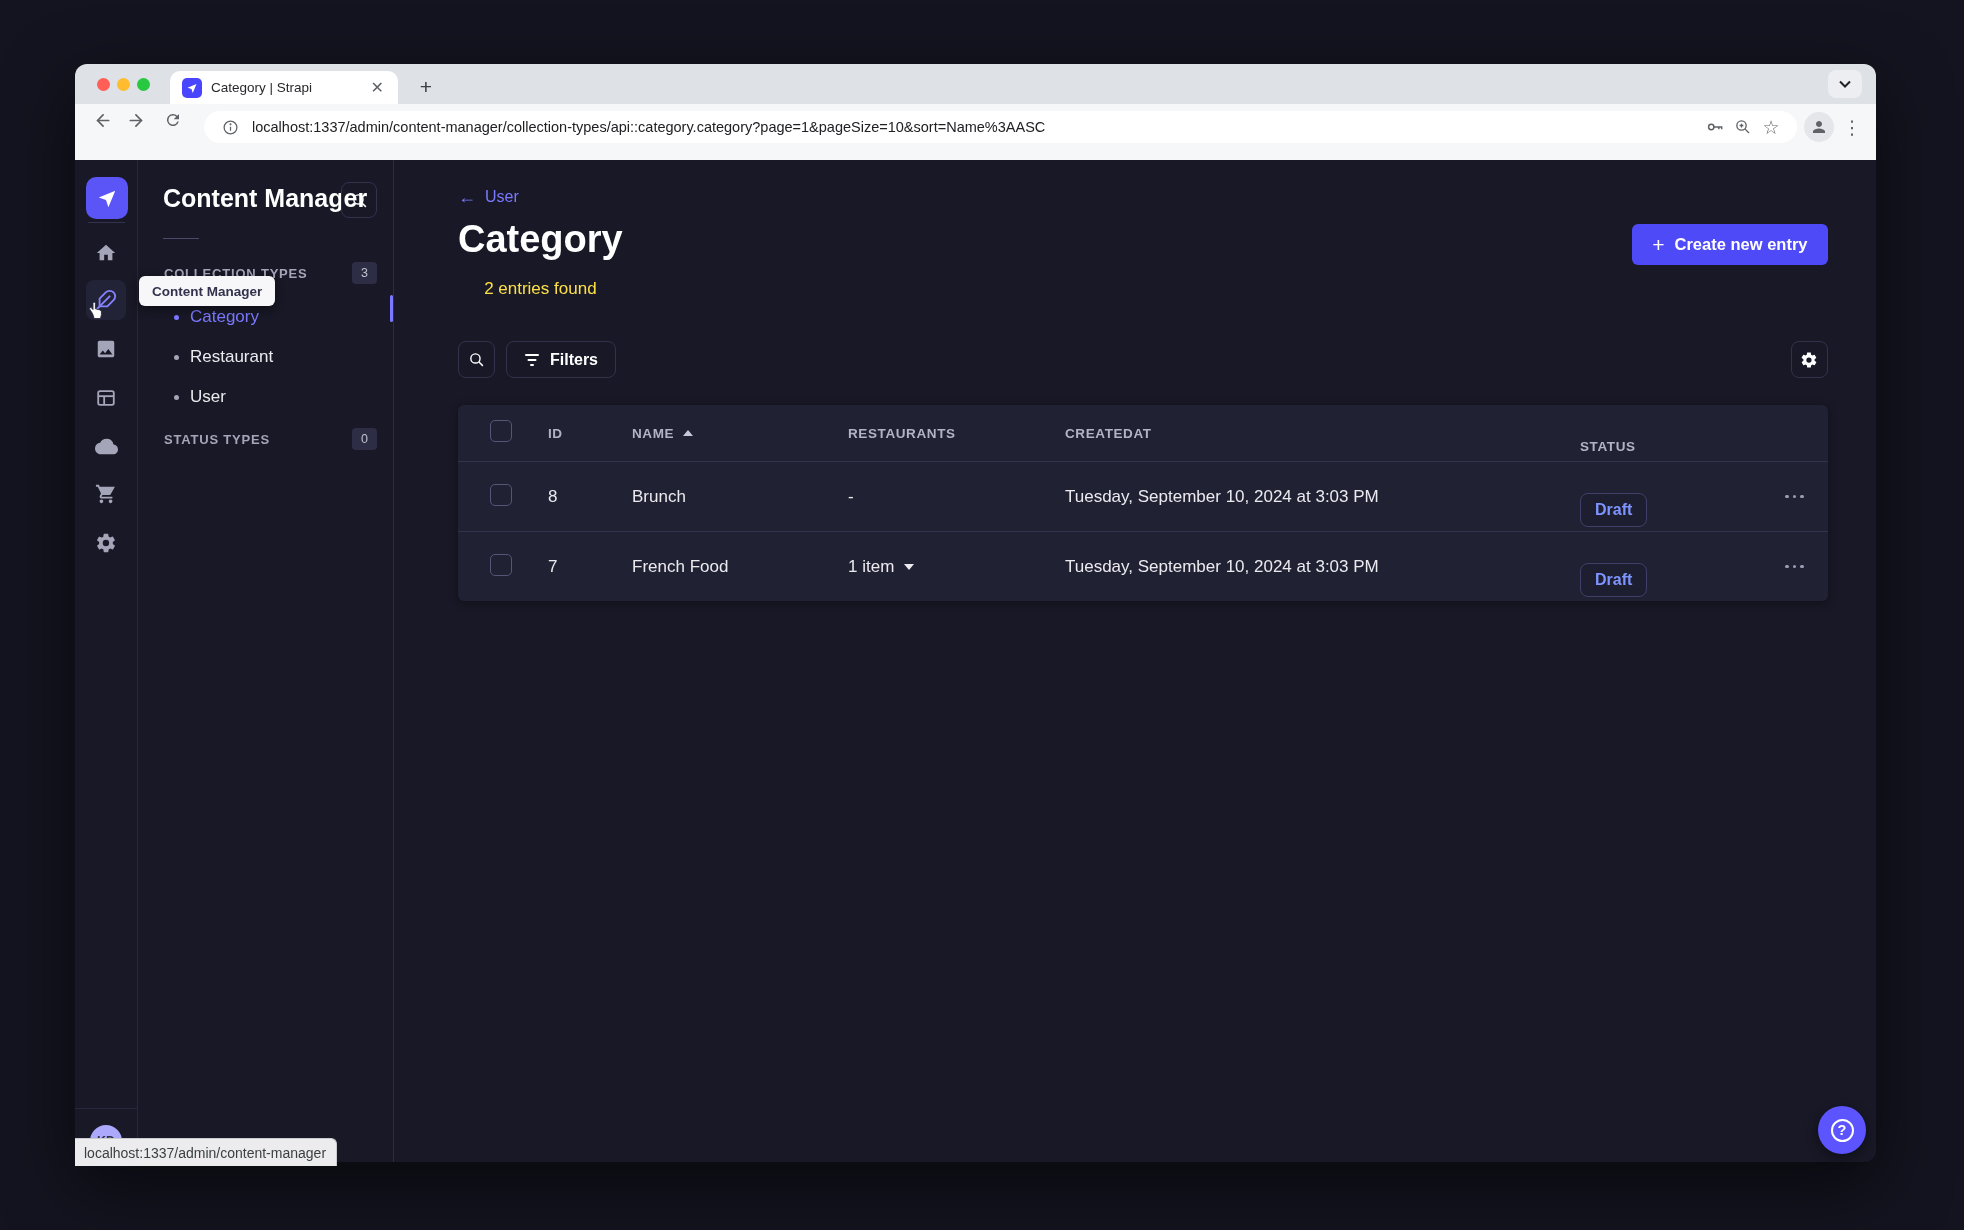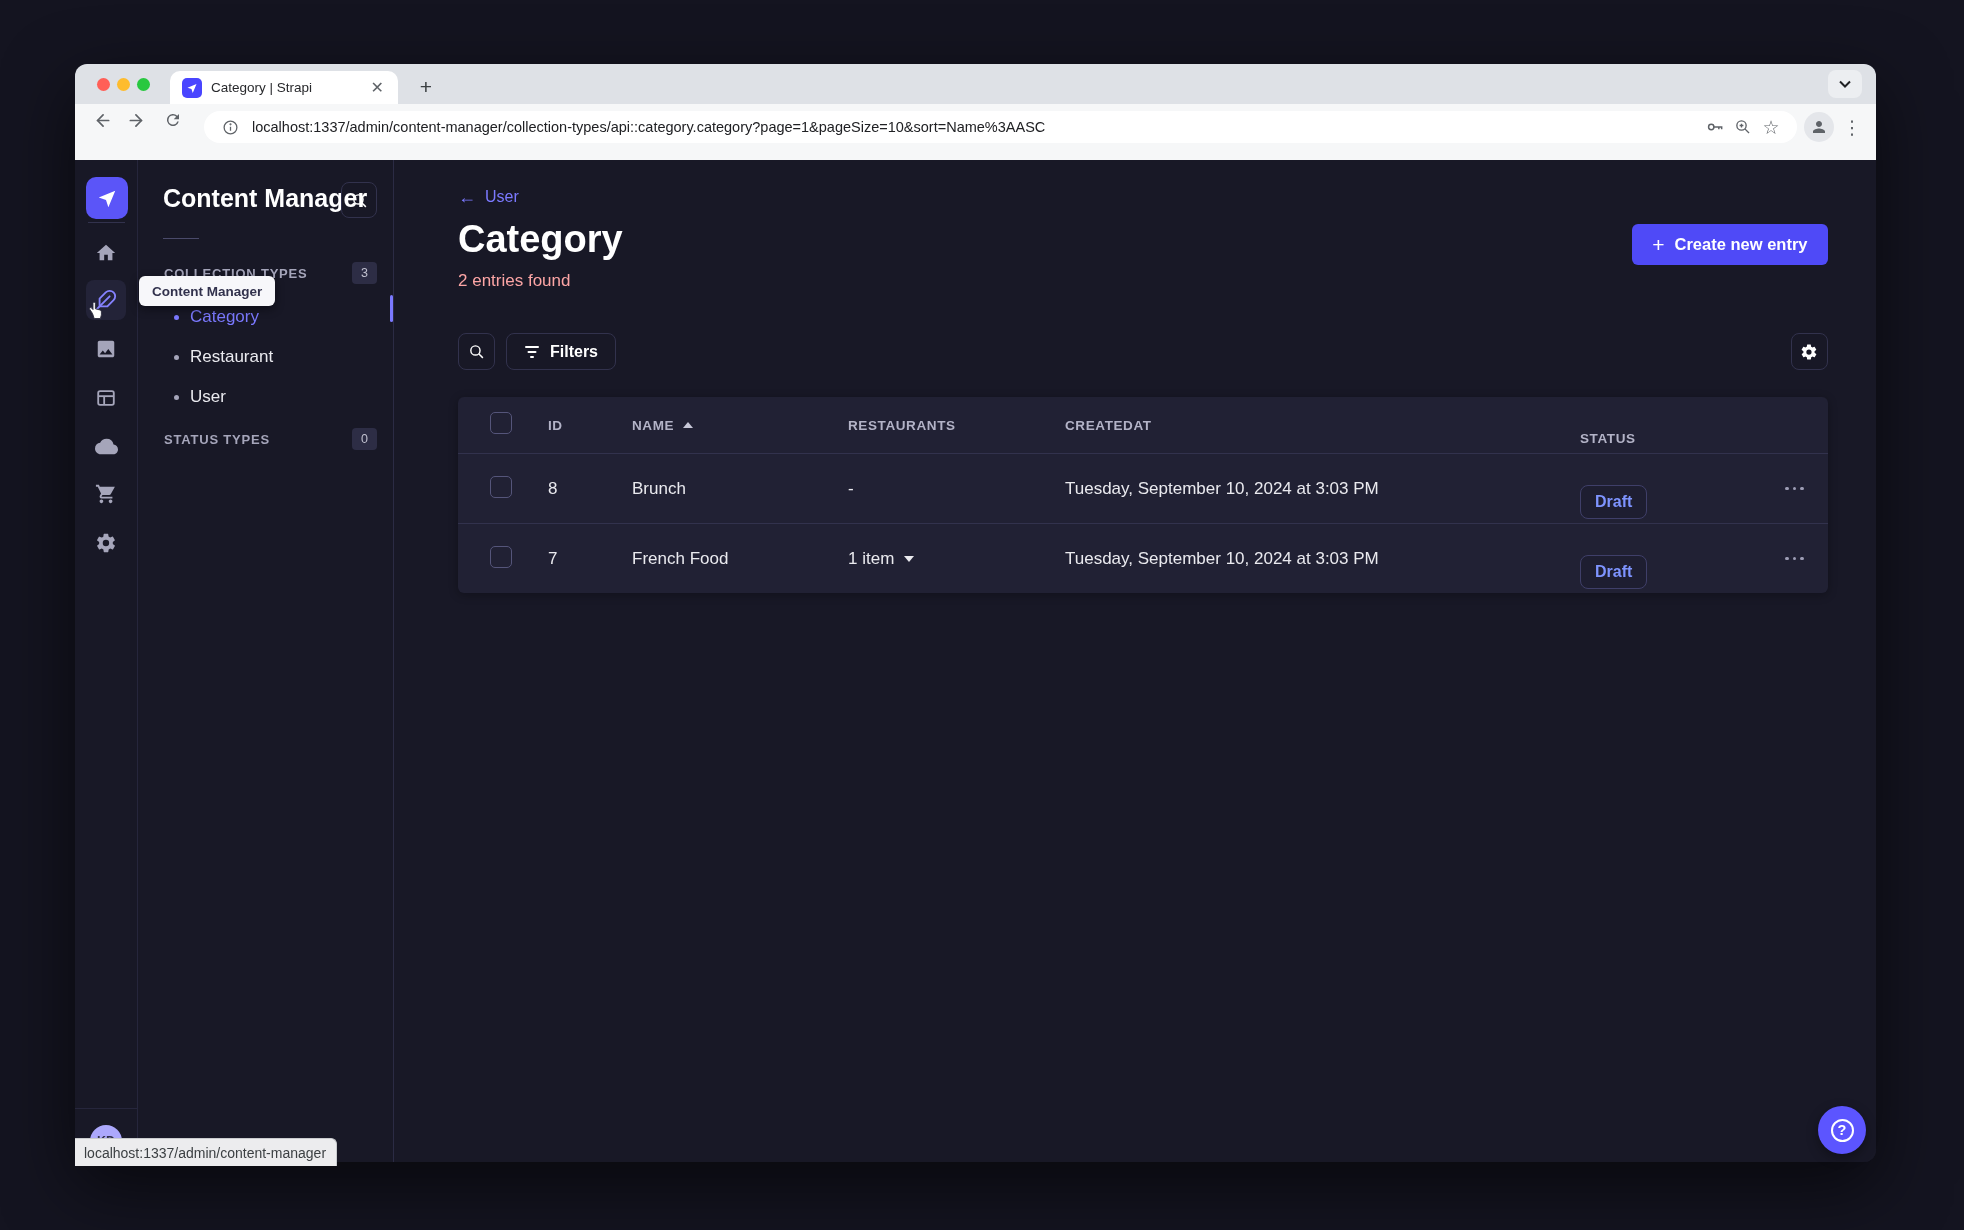--- a/index.html
+++ b/index.html
@@ -72,21 +72,21 @@
   .snav-item.active .snav-bullet { background:#7b79ff; }
   .snav-item.active .snav-label { color:#7b79ff; }
   .active-bar { position:absolute; right:0px; top:135px; width:3px; height:27px; background:#7b79ff; border-radius:2px; }
 
   
   .main { position:relative; flex:1; padding:28px 62px 0 64px; }
   .back-row { display:flex; align-items:center; gap:9px; color:#7b79ff; font-size:16px; margin-bottom:9px; width:max-content; }
   .back-arrow { font-size:18px; line-height:1; }
   .title-row { display:flex; align-items:flex-start; justify-content:space-between; }
   .page-title { font-size:38px; font-weight:bold; color:#ffffff; line-height:48px; }
-  .entries { font-size:17px; color:#fca5a5; margin-top:8px; }
+  .entries { font-size:17px; color:#fde047; margin-top:16px;text-align:center; }
   .btn-primary { margin-top:9px; height:41px; background:#4f4af7; border:none; border-radius:6px; color:#ffffff;
                  font-size:16.5px; font-weight:bold; font-family:inherit; padding:0 20px; display:flex; align-items:center; gap:10px; }
   .btn-primary .plus { font-size:21px; font-weight:normal; line-height:1; }
   .filters-row { margin-top:42px; display:flex; align-items:center; gap:11px; }
   .icon-btn { width:37px; height:37px; border:1px solid #32324d; border-radius:8px; background:transparent;
               display:flex; align-items:center; justify-content:center; color:#ffffff; }
   .btn-filters { height:37px; border:1px solid #32324d; border-radius:8px; background:transparent; color:#ffffff;
                  font-size:16px; font-weight:bold; font-family:inherit; padding:12px 17px; display:flex; align-items:center; gap:10px; }
   .spacer { flex:1; }
 

